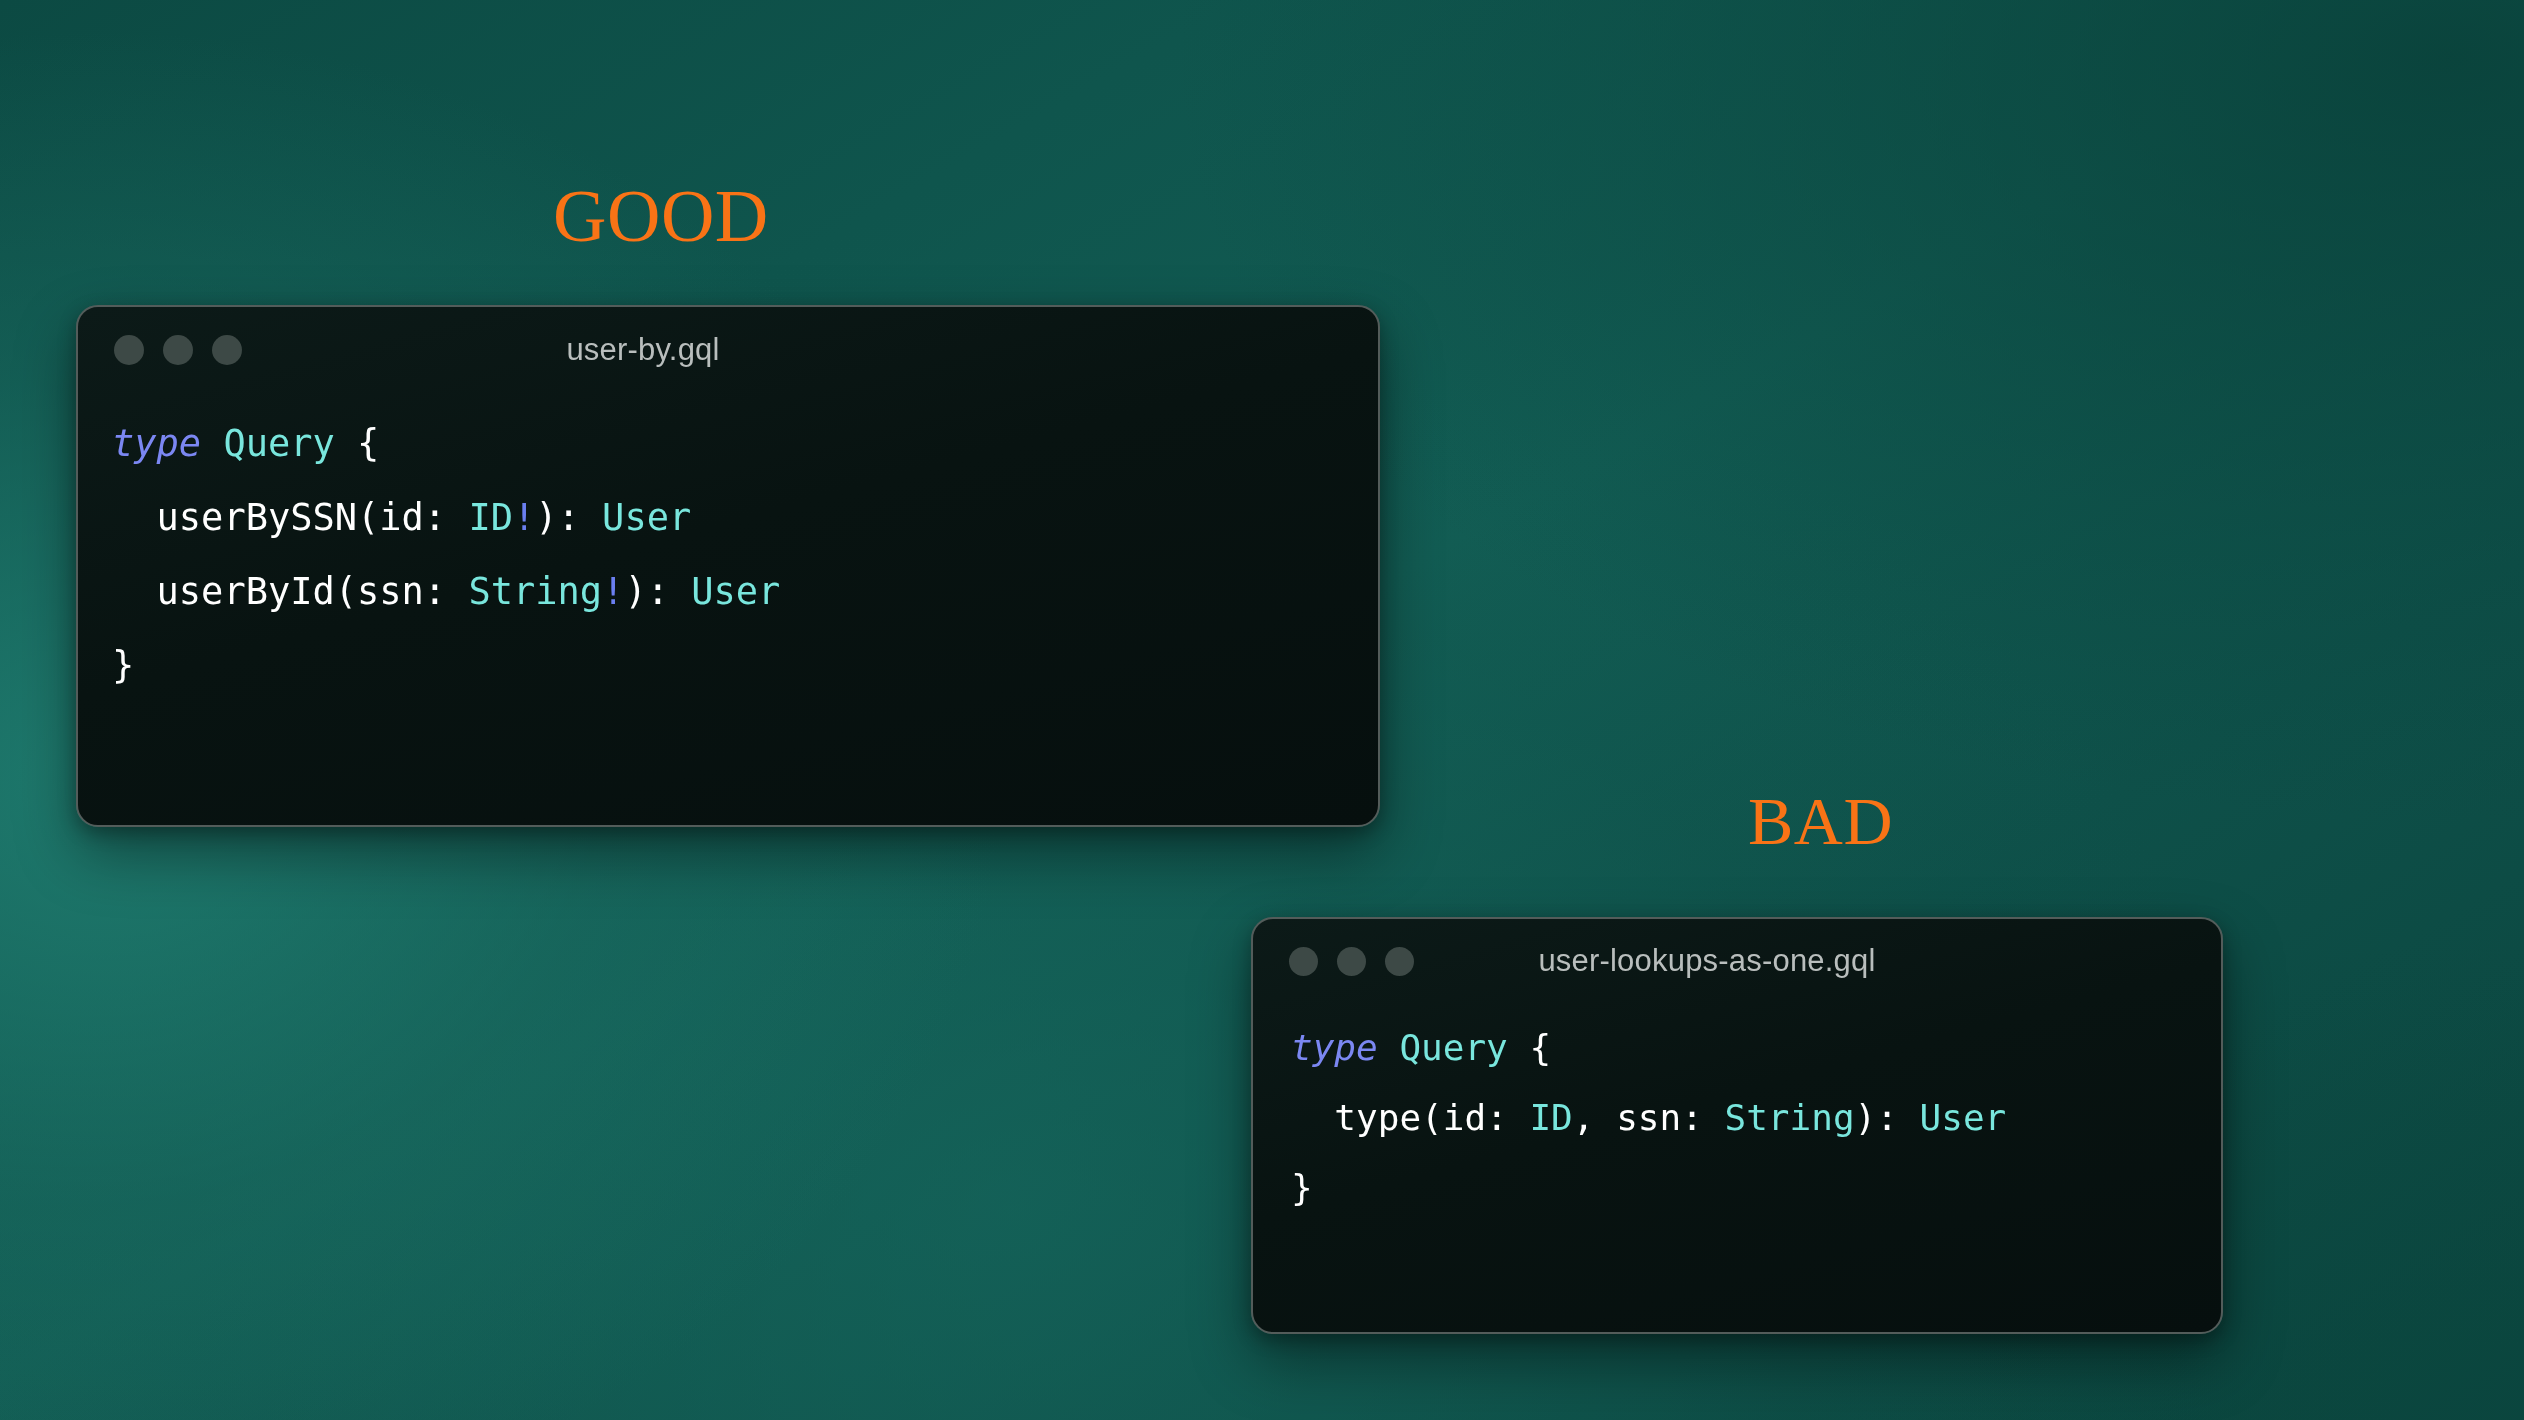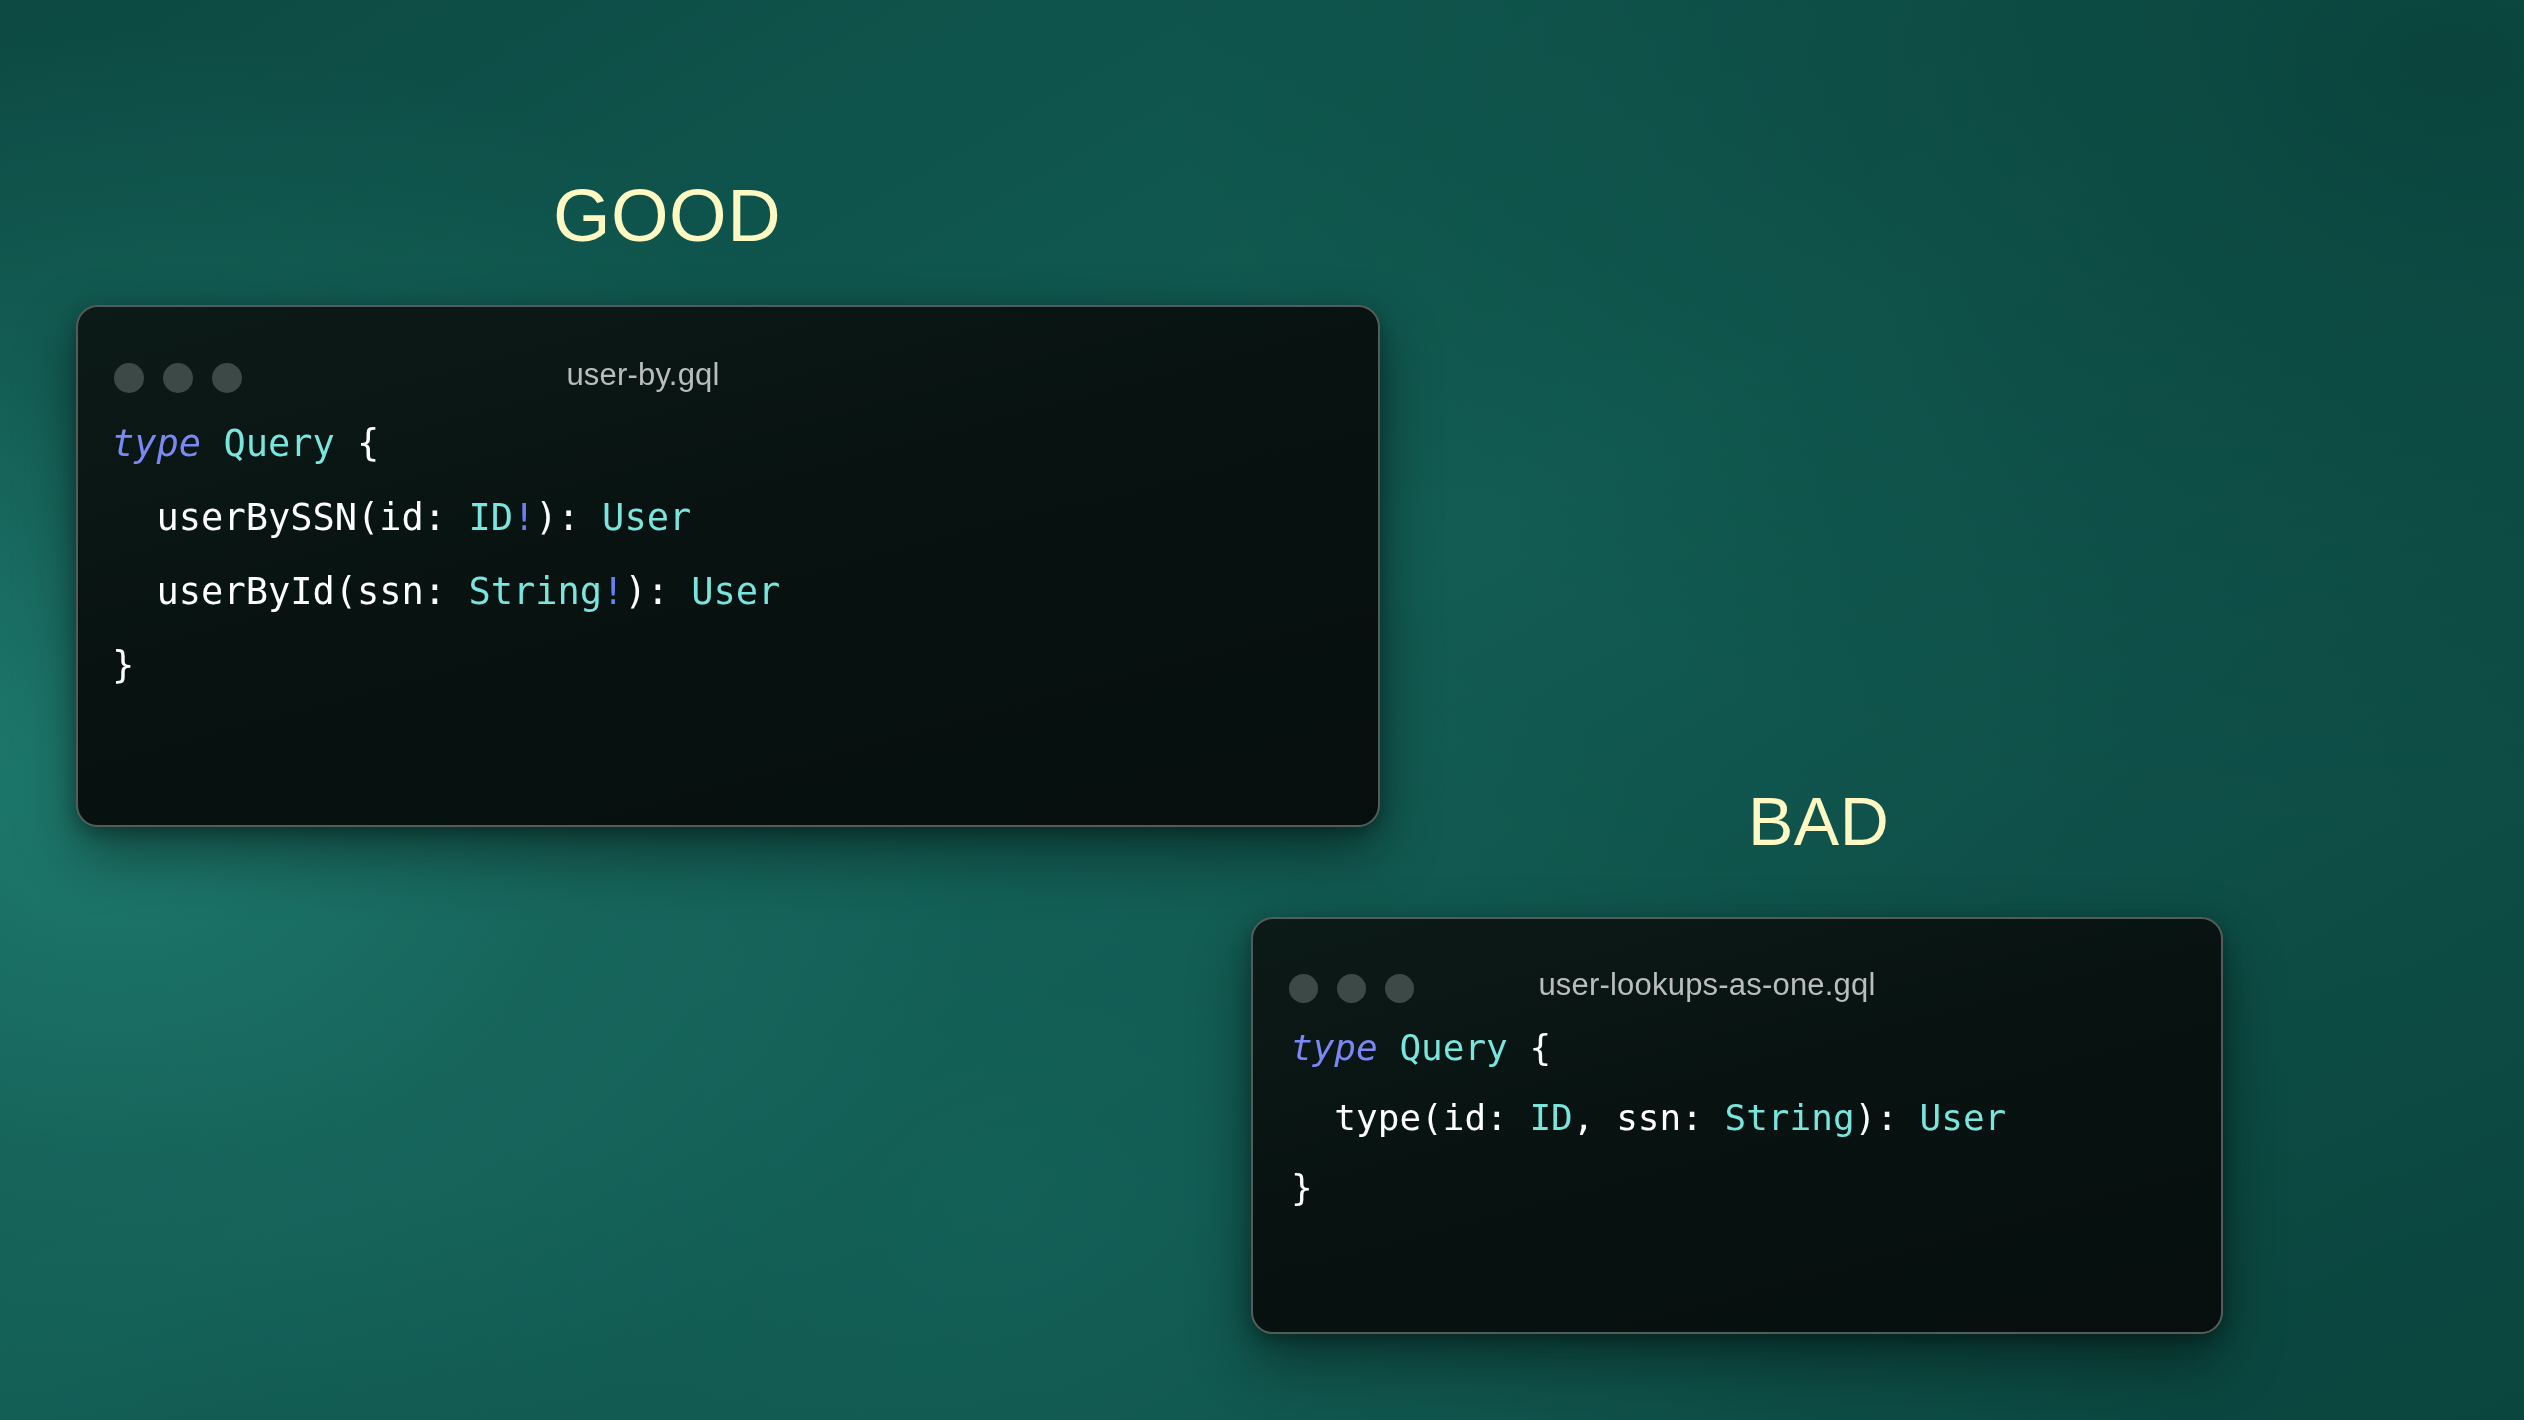--- a/index.html
+++ b/index.html
@@ -38,22 +38,22 @@
       radial-gradient(ellipse 1500px 1200px at 40% 85%, rgba(22,104,94,0.60) 0%, rgba(18,88,79,0.20) 55%, rgba(16,80,72,0.0) 82%),
       radial-gradient(ellipse 1500px 900px at 97% 4%, rgba(8,62,55,0.80) 0%, rgba(9,66,59,0.30) 55%, rgba(10,68,61,0.0) 85%),
       radial-gradient(ellipse 900px 600px at 98% 98%, rgba(10,70,62,0.55) 0%, rgba(11,72,64,0.0) 75%);
   }
 
   .stage { position: absolute; inset: 0; z-index: 2; }
 
   
   .label {
     position: absolute;
-    color: #fef9c3;
-    font-family: Liberation Sans, sans-serif;
+    color: #f97316;
+    font-family: Liberation Serif, serif;
     font-weight: 400;
     letter-spacing: 0.5px;
     white-space: nowrap;
   }
   .label-good { left: 553px; top: 175px; font-size: 74px; line-height: 82px; }
   .label-bad  { left: 1748px; top: 780px; font-size: 68px; line-height: 82px; }
 
   
   .window {
     position: absolute;
@@ -66,21 +66,21 @@
     overflow: hidden;
   }
 
   .window-good { left: 76px; top: 305px; width: 1304px; height: 522px; }
   .window-bad  { left: 1251px; top: 917px; width: 972px; height: 417px; }
 
   .titlebar {
     position: relative;
     height: 86px;
     display: flex;
-    align-items: flex-end;
+    align-items: center;
   }
   .window-bad .titlebar { height: 84px; }
 
   .dots {
     display: flex;
     gap: 19px;
     margin-left: 36px;
     align-items: center;
   }
   .dot {

